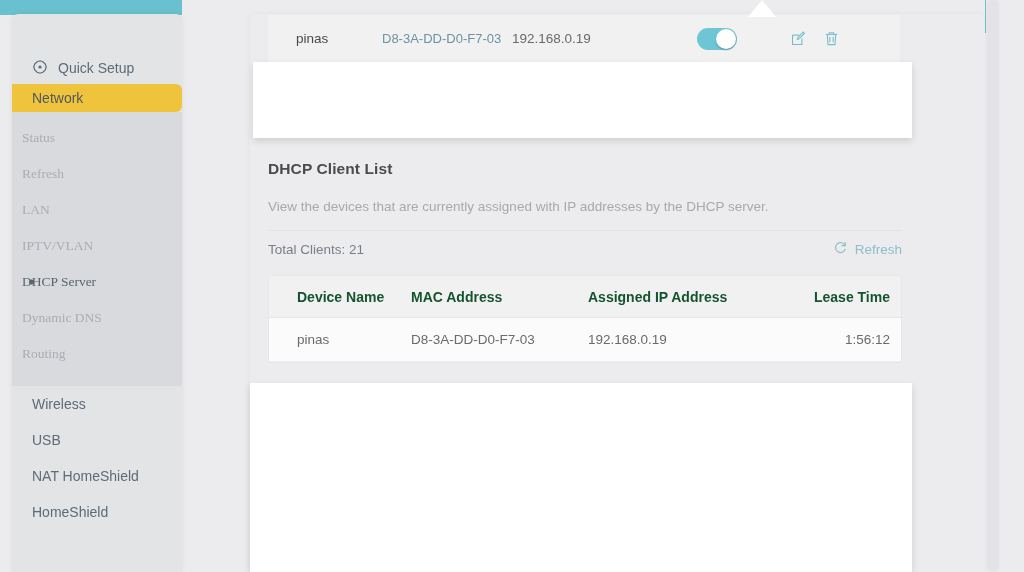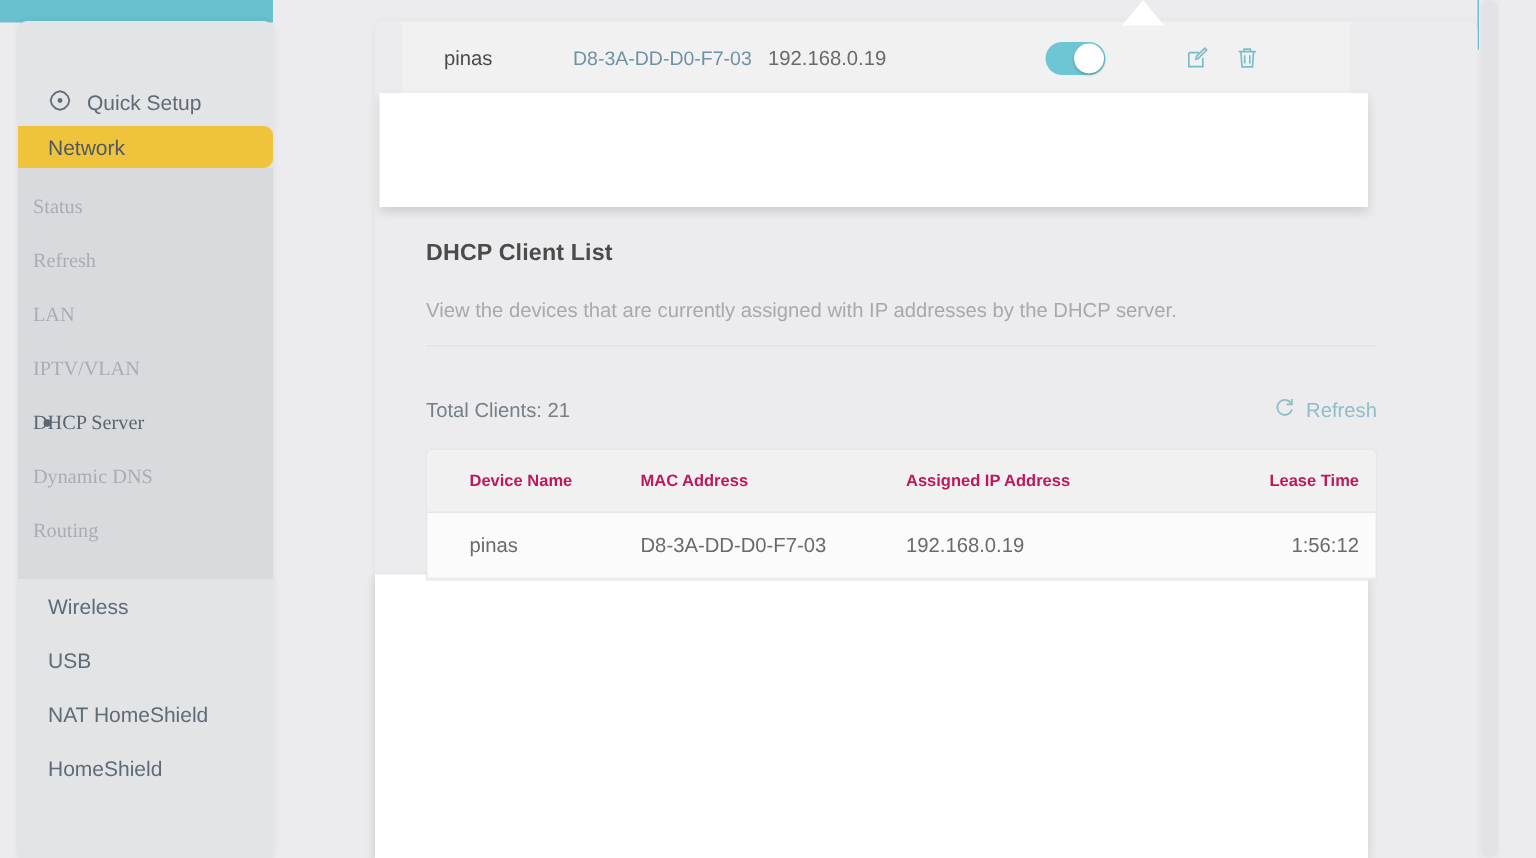--- a/index.html
+++ b/index.html
@@ -126,39 +126,39 @@
     top: 383px; left: 250px;
     width: 662px;
     height: 189px;
     background: #ffffff;
     box-shadow: 0 3px 7px rgba(0,0,0,0.13);
   }
 
   
   .section {
     position: absolute;
-    top: 160px; left: 284px;
+    top: 160px; left: 268px;
     width: 634px;
   }
   .section-title {
     font-size: 15.5px;
     color: #4b4b4b;
     font-weight: bold;
     letter-spacing: 0.1px;
   }
   .section-desc {
     margin-top: 21px;
     font-size: 13.5px;
     color: #a9a9ac;
     padding-bottom: 16px;
     border-bottom: 1px solid #e3e3e5;
   }
 
   .list-toolbar {
-    margin-top: 32px;
+    margin-top: 8px;
     display: flex;
     align-items: center;
     justify-content: space-between;
     height: 20px;
   }
   .total-clients {
     font-size: 13.5px;
     color: #76808a;
   }
   .refresh {
@@ -180,22 +180,22 @@
     background: #fbfbfb;
   }
   .tbl .thead {
     display: flex;
     height: 42px;
     align-items: center;
     background: #f1f1f2;
     border-bottom: 1px solid #e6e6e8;
   }
   .tbl .thead > div {
-    font-size: 11px;
-    color: #be185d;
+    font-size: 14px;
+    color: #14532d;
     font-weight: bold;
   }
   .tbl .trow {
     display: flex;
     height: 44px;
     align-items: center;
     background: #fbfbfb;
     border-bottom: 1px solid #eeeef0;
   }
   .tbl .trow > div {

